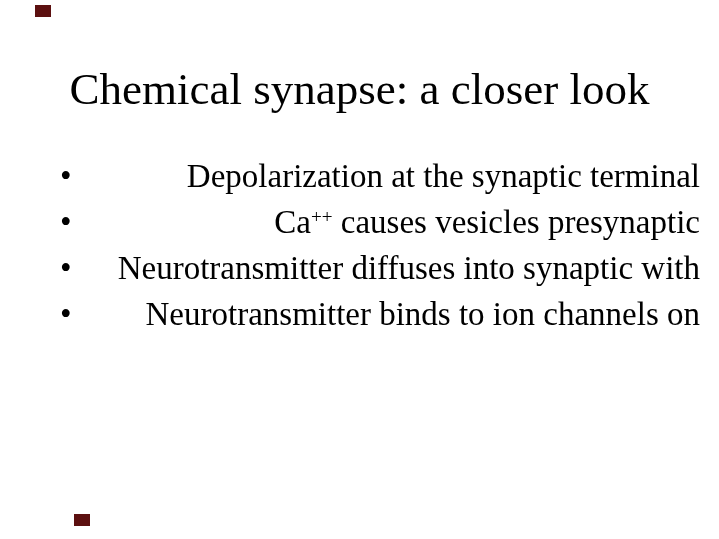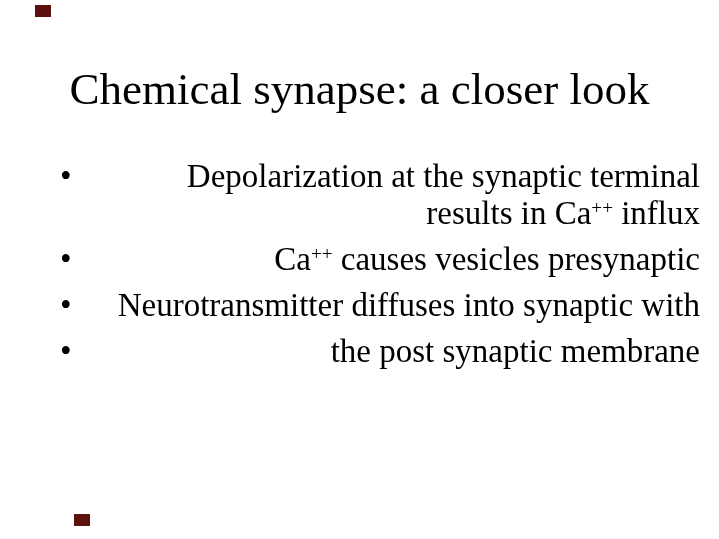--- a/index.html
+++ b/index.html
@@ -90,42 +90,41 @@
   <div class="mark mark-top" style="background: rgb(92, 16, 16);"></div>
 
   <h1 class="title">Chemical synapse: a closer look</h1>
 
   <ul class="bullets">
 
     <li class="bullet-item">
       <span class="marker">•</span>
       <span class="btext">
         <span class="line"><span>Depolarization at the synaptic terminal</span></span>
-        <span class="line"><span>results in Ca</span><sup class="sup">++</sup><span> influx</span></span>
       </span>
     </li>
 
     <li class="bullet-item">
       <span class="marker">•</span>
       <span class="btext">
         <span class="line"><span>Ca</span><sup class="sup">++</sup><span> causes vesicles presynaptic</span></span>
       </span>
     </li>
 
     <li class="bullet-item">
       <span class="marker">•</span>
       <span class="btext">
         <span class="line"><span>Neurotransmitter diffuses into synaptic with</span></span>
       </span>
     </li>
 
     <li class="bullet-item">
       <span class="marker">•</span>
       <span class="btext">
-        <span class="line"><span>the post synaptic membrane</span></span>
+        <span class="line"><span>Neurotransmitter binds to ion channels on</span></span>
       </span>
     </li>
 
   </ul>
 
   <div class="mark mark-bottom" style="background: rgb(92, 16, 16);"></div>
 
 </div>
 
 </body></html>

